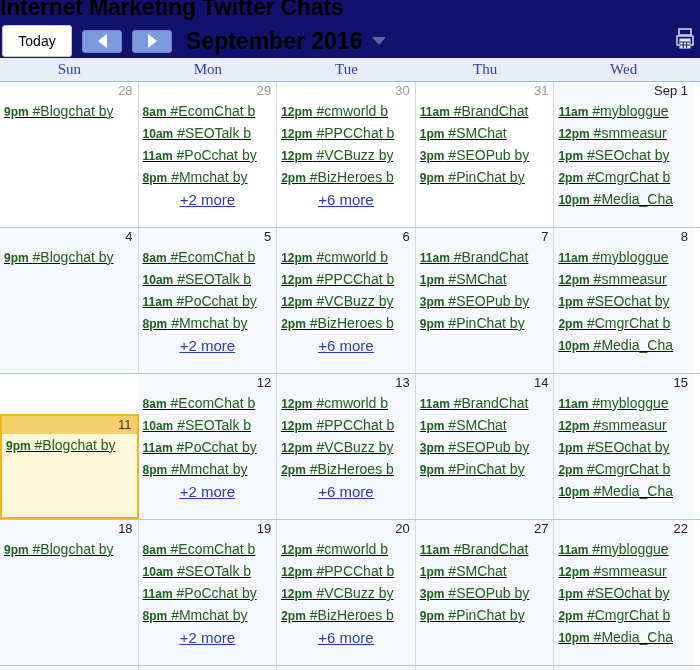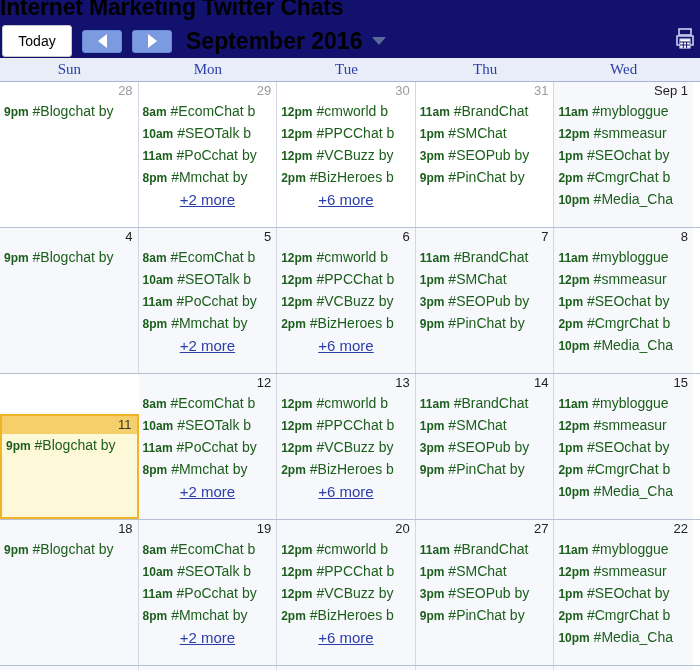--- a/index.html
+++ b/index.html
@@ -205,20 +205,21 @@
   }
   .day-cell.today .day-num-bar {
     background: #f5d06a;
     color: #333333;
     font-weight: normal;
   }
   .day-cell.today .events { background: #fdf8d8; }
 
   .events {
     padding: 1px 0 0 0;
+    text-decoration: underline;
   }
 
   .event {
     font-size: 14px;
     line-height: 21px;
     color: #1c5e1c;
     white-space: nowrap;
     overflow: hidden;
     padding-left: 4px;
     box-sizing: border-box;

